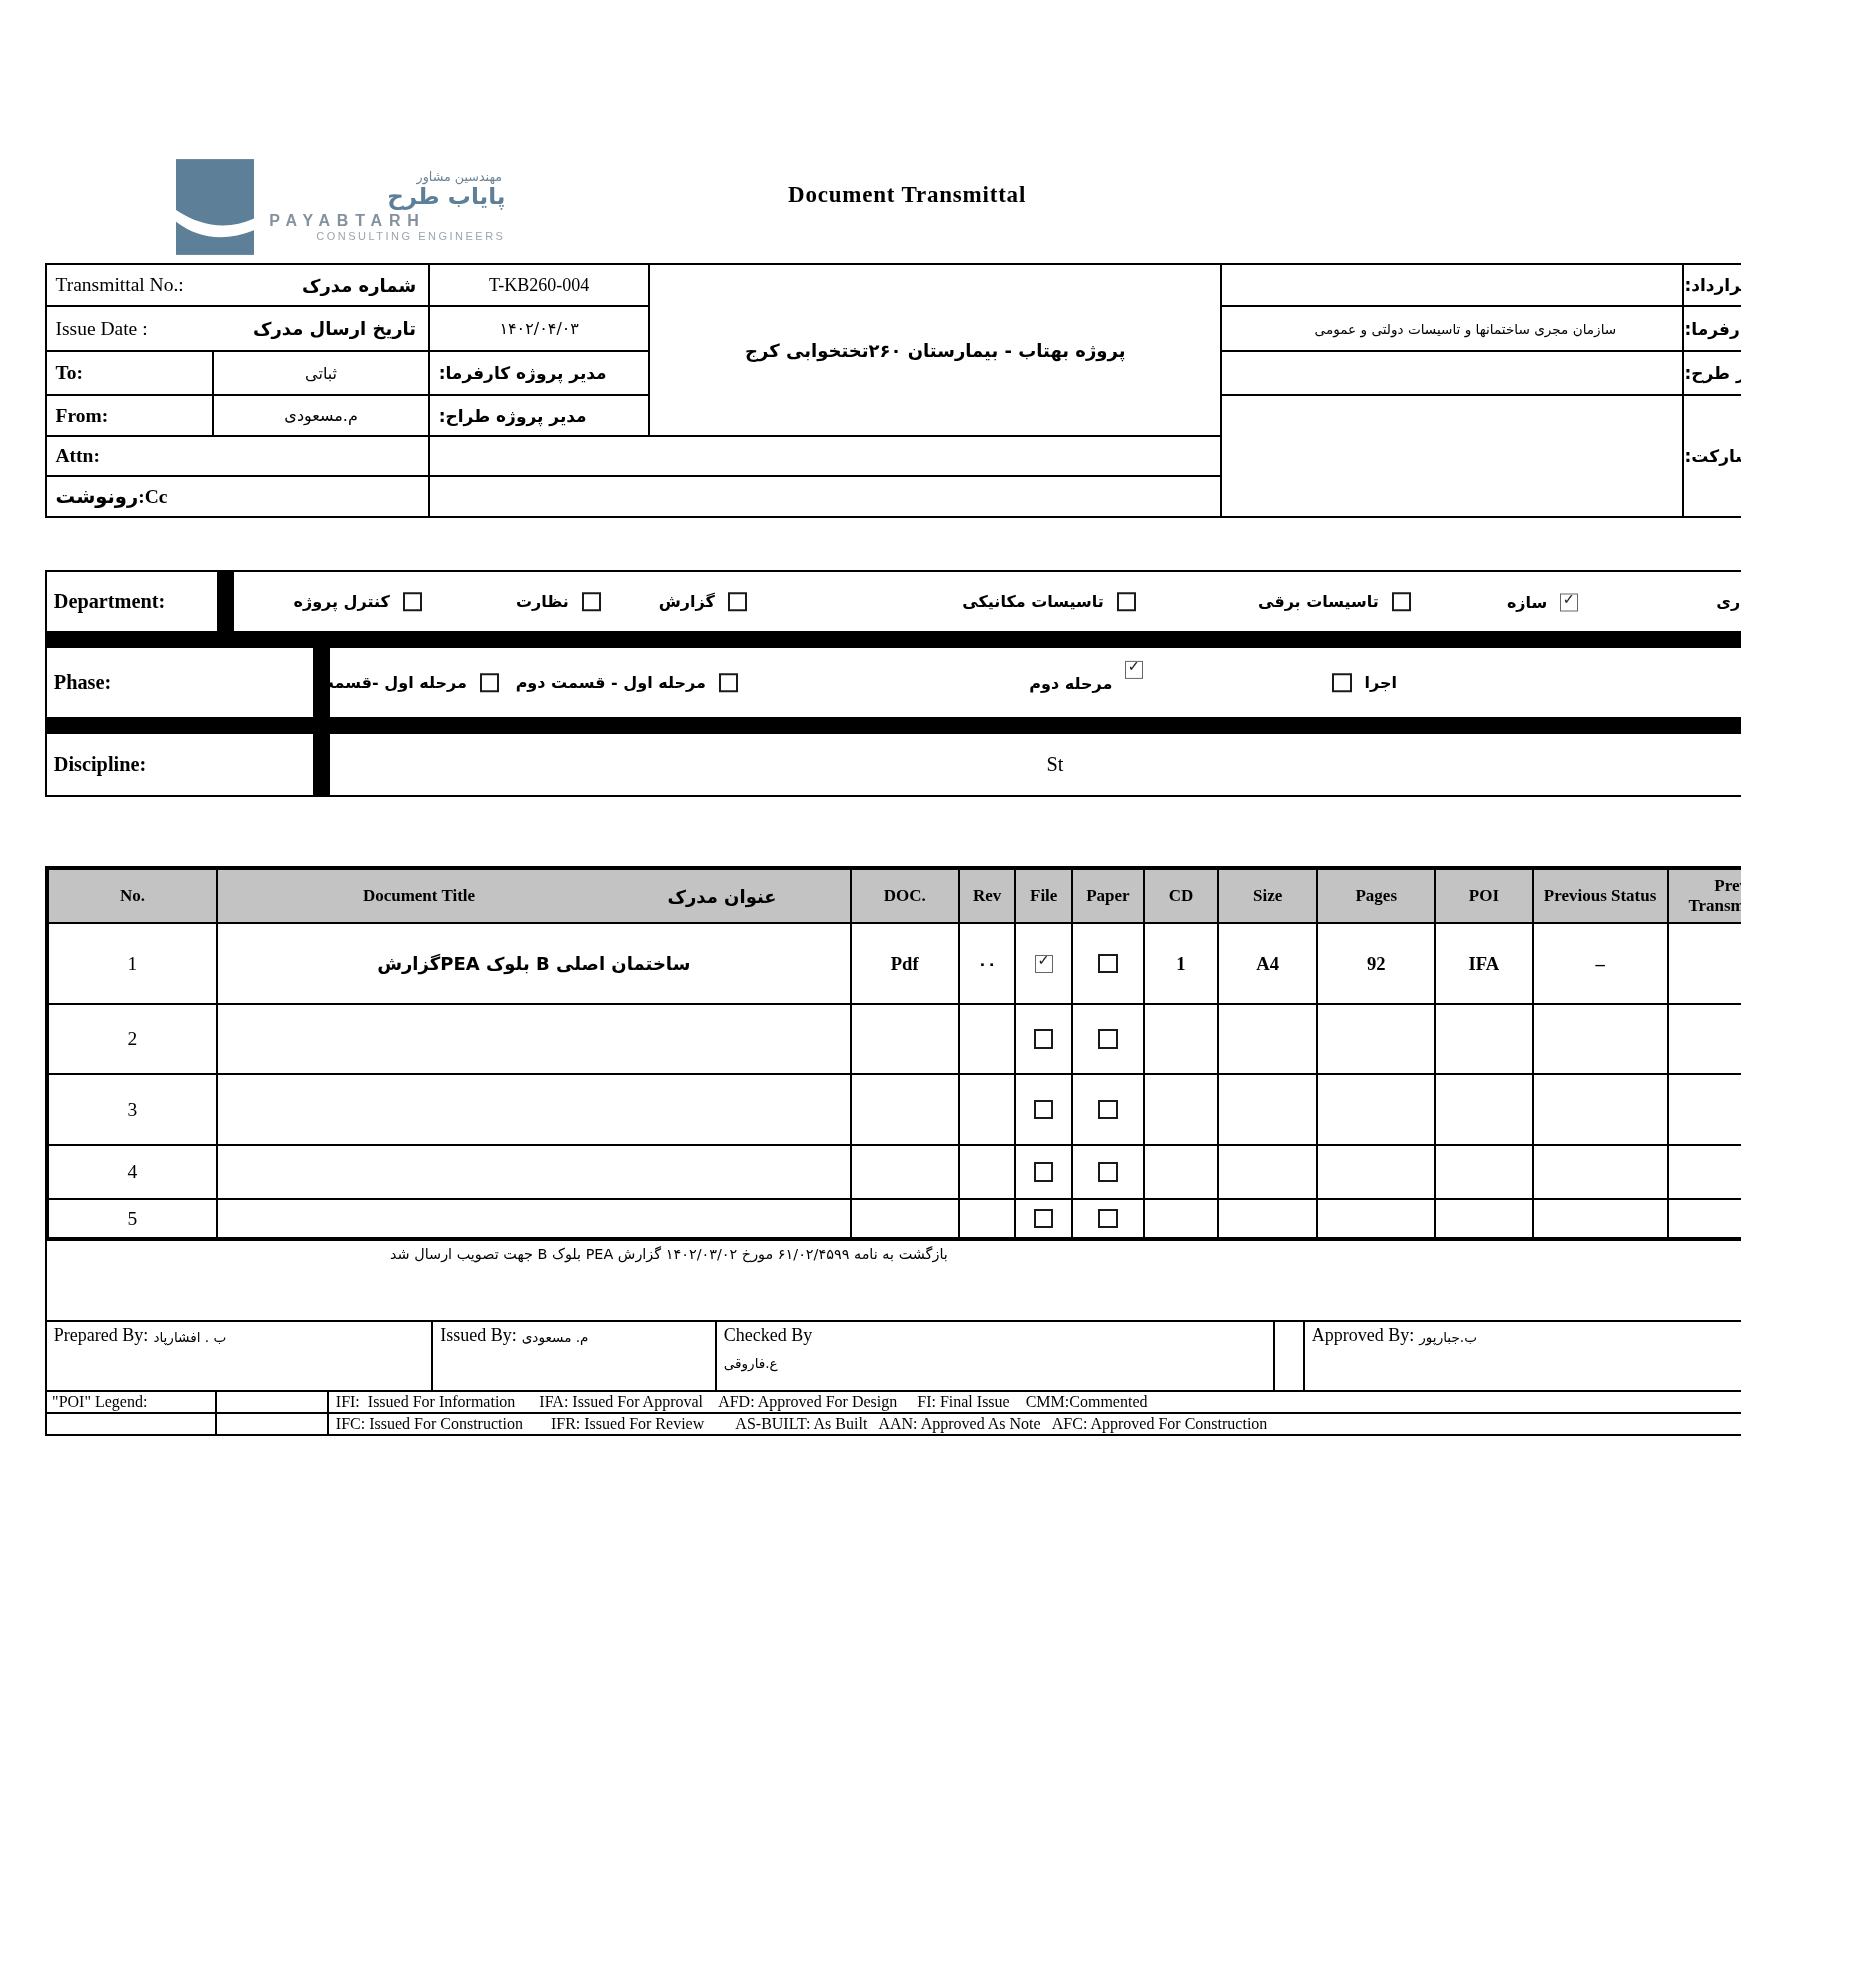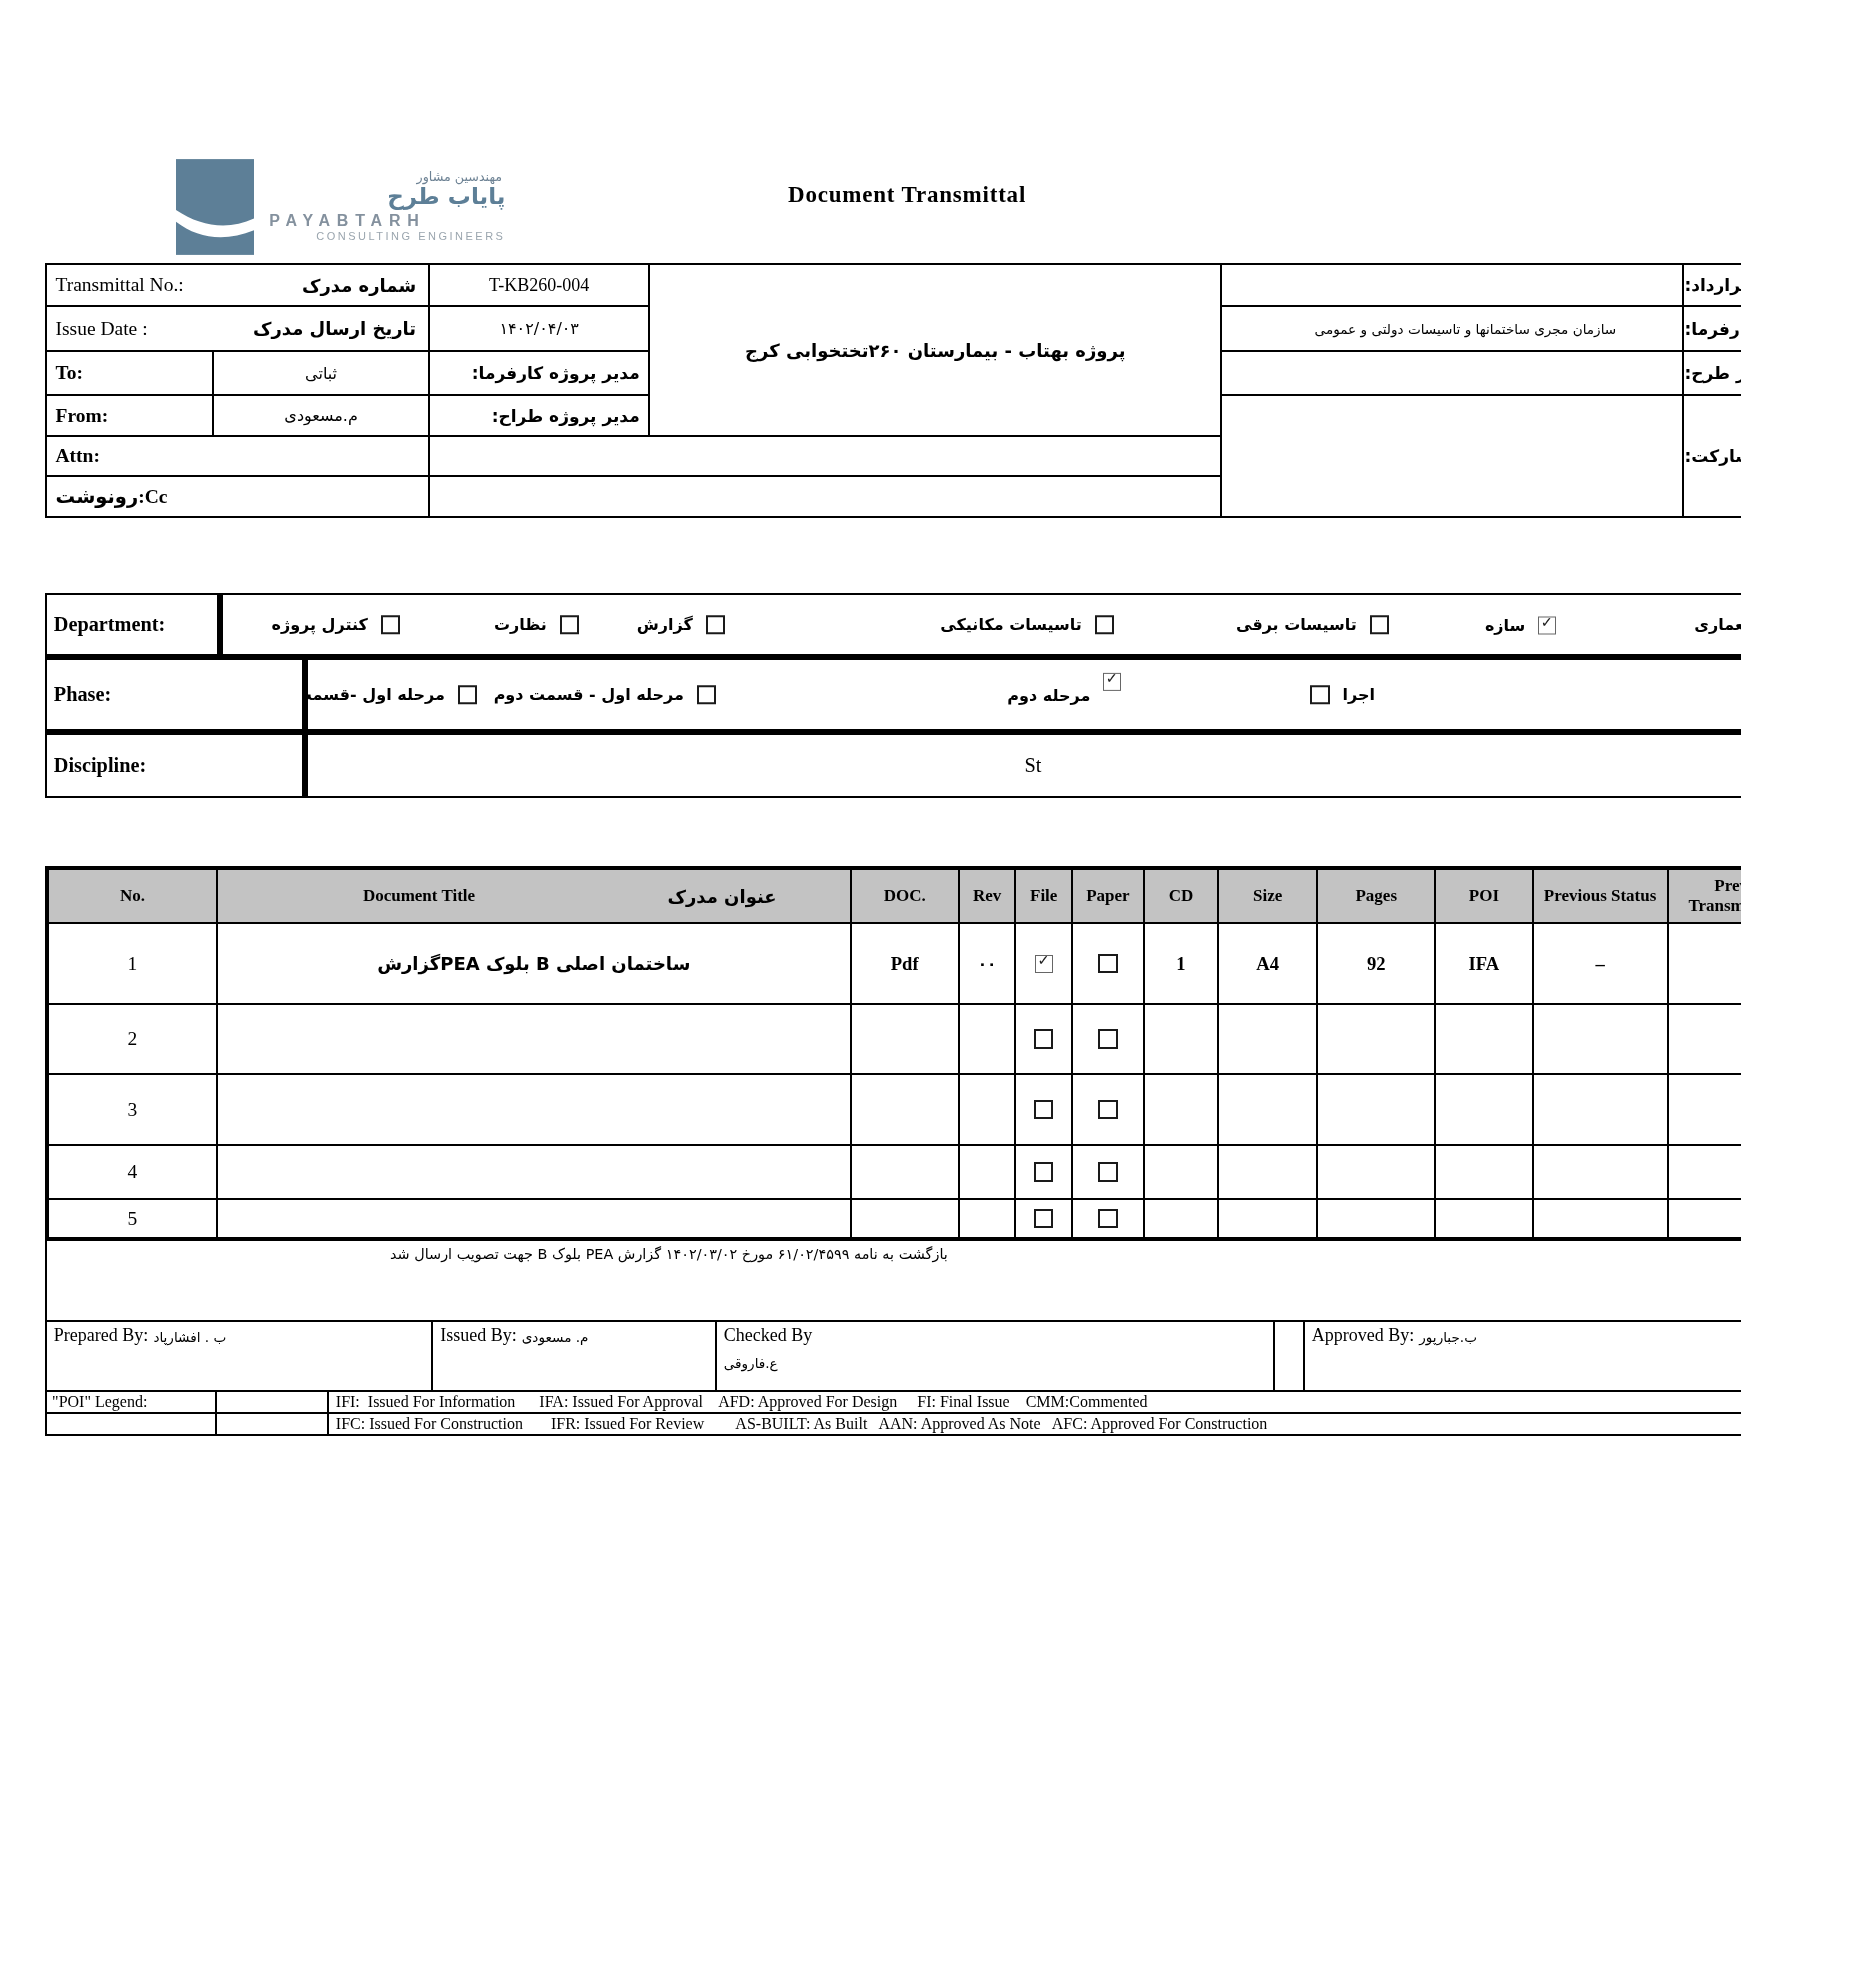--- a/index.html
+++ b/index.html
@@ -32,27 +32,27 @@
   .c-fr{grid-area:4/1/5/2;} .c-frv{grid-area:4/2/5/3;justify-content:center;}
   .c-dpm{grid-area:4/3/5/4;} .c-cd4{grid-area:4/5/7/6;} .c-cl4{grid-area:4/6/7/7;}
   .c-at{grid-area:5/1/6/3;} .c-atv{grid-area:5/3/6/5;}
   .c-cc{grid-area:6/1/7/3;} .c-ccv{grid-area:6/3/7/5;}
   .lab2{justify-content:space-between;padding:0 12px 0 8.5px;font-size:19.5px;}
   .lab2 .fa{font-size:18px;font-weight:bold;}
   .en-lab{font-weight:bold;font-size:19.5px;padding-left:8.5px;}
   .fa-val{font-size:16px;}
   .rlab{justify-content:flex-end;padding-right:6.8px;font-size:17px;font-weight:bold;}
   .c-proj .fa{font-size:18px;font-weight:bold;text-align:center;}
-  .c-cpm,.c-dpm{justify-content:flex-end;padding:0 8.5px;}
+  .c-cpm,.c-dpm{justify-content:flex-start;padding:0 8.5px;}
   .c-cpm .fa,.c-dpm .fa{font-size:17px;font-weight:bold;}
   .c-cd2 .fa{font-size:13.6px;text-align:center;}
   
-  .class-grid{position:absolute;left:45px;top:593px;display:grid;
+  .class-grid{position:absolute;left:45px;top:570px;display:grid;
     grid-template-columns:170px 79px 1526px;grid-template-rows:59px 69px 61px;
-    gap:6px;background:#000;border:2.5px solid #000;}
+    gap:17px;background:#000;border:2.5px solid #000;}
   .g-dl{grid-area:1/1/2/2;} .g-do{grid-area:1/2/2/4;position:relative;}
   .g-pl{grid-area:2/1/3/3;} .g-po{grid-area:2/3/3/4;position:relative;}
   .g-il{grid-area:3/1/4/3;} .g-iv{grid-area:3/3/4/4;justify-content:center;}
   .g-dl,.g-pl,.g-il{font-weight:bold;font-size:20.3px;padding-left:6.8px;}
   .g-iv{font-size:20.3px;}
   .opt{position:absolute;top:50%;transform:translateY(-50%);display:inline-flex;align-items:flex-end;gap:12.7px;direction:ltr;white-space:nowrap;margin-left:17px;}
   .opt-label{font-family:"DejaVu Sans",sans-serif;font-size:16px;font-weight:bold;direction:rtl;}
   .cb{width:19.5px;height:19.5px;border:2.1px solid #1a1a1a;background:#fff;display:inline-block;box-sizing:border-box;flex:0 0 auto;}
   .cb.checked{width:18px;height:18px;border:1.7px solid #666;position:relative;}
   .cb.checked::after{content:"✓";position:absolute;left:1.7px;top:-3.4px;font-size:14.4px;font-family:"DejaVu Sans",sans-serif;color:#222;}

